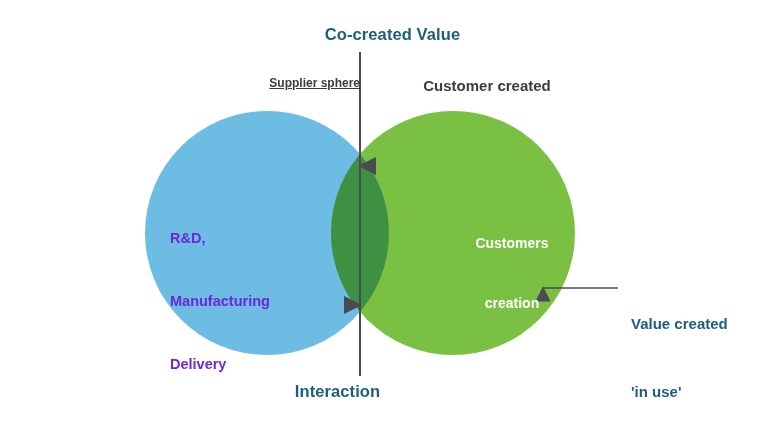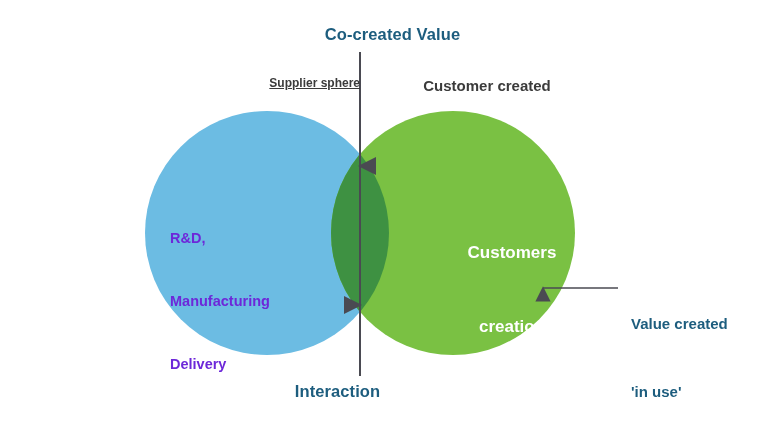--- a/index.html
+++ b/index.html
@@ -82,21 +82,21 @@
     font-size: 14.5px;
     font-weight: bold;
     line-height: 1.45;
   }
   #customer-circle-text {
     left: 432px;
     top: 192px;
     width: 160px;
     text-align: center;
     color: #ffffff;
-    font-size: 17px;
+    font-size: 14px;
     font-weight: bold;
     line-height: 1.45;
   }
   
   #value-in-use-label {
     left: 631px;
     top: 268px;
     width: 140px;
     text-align: left;
     color: #1d5d7e;

